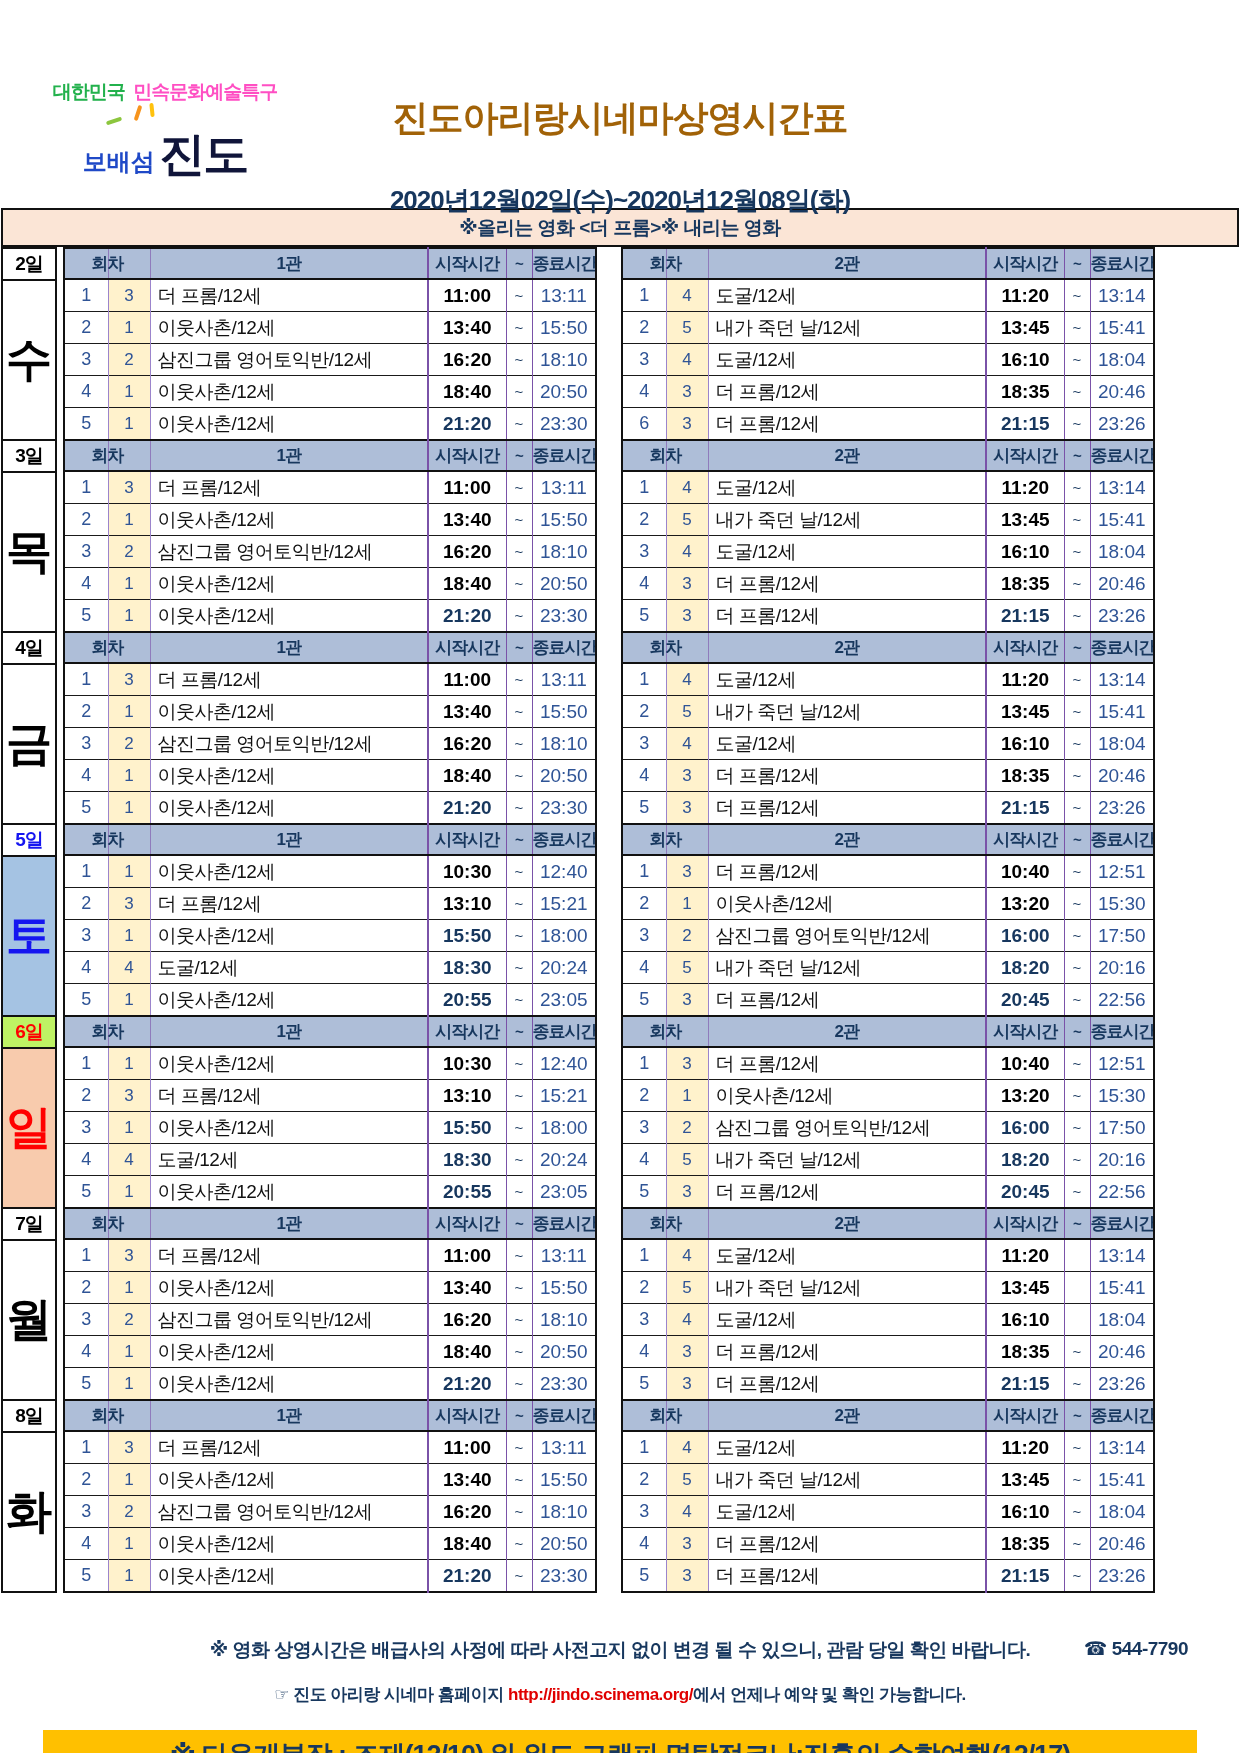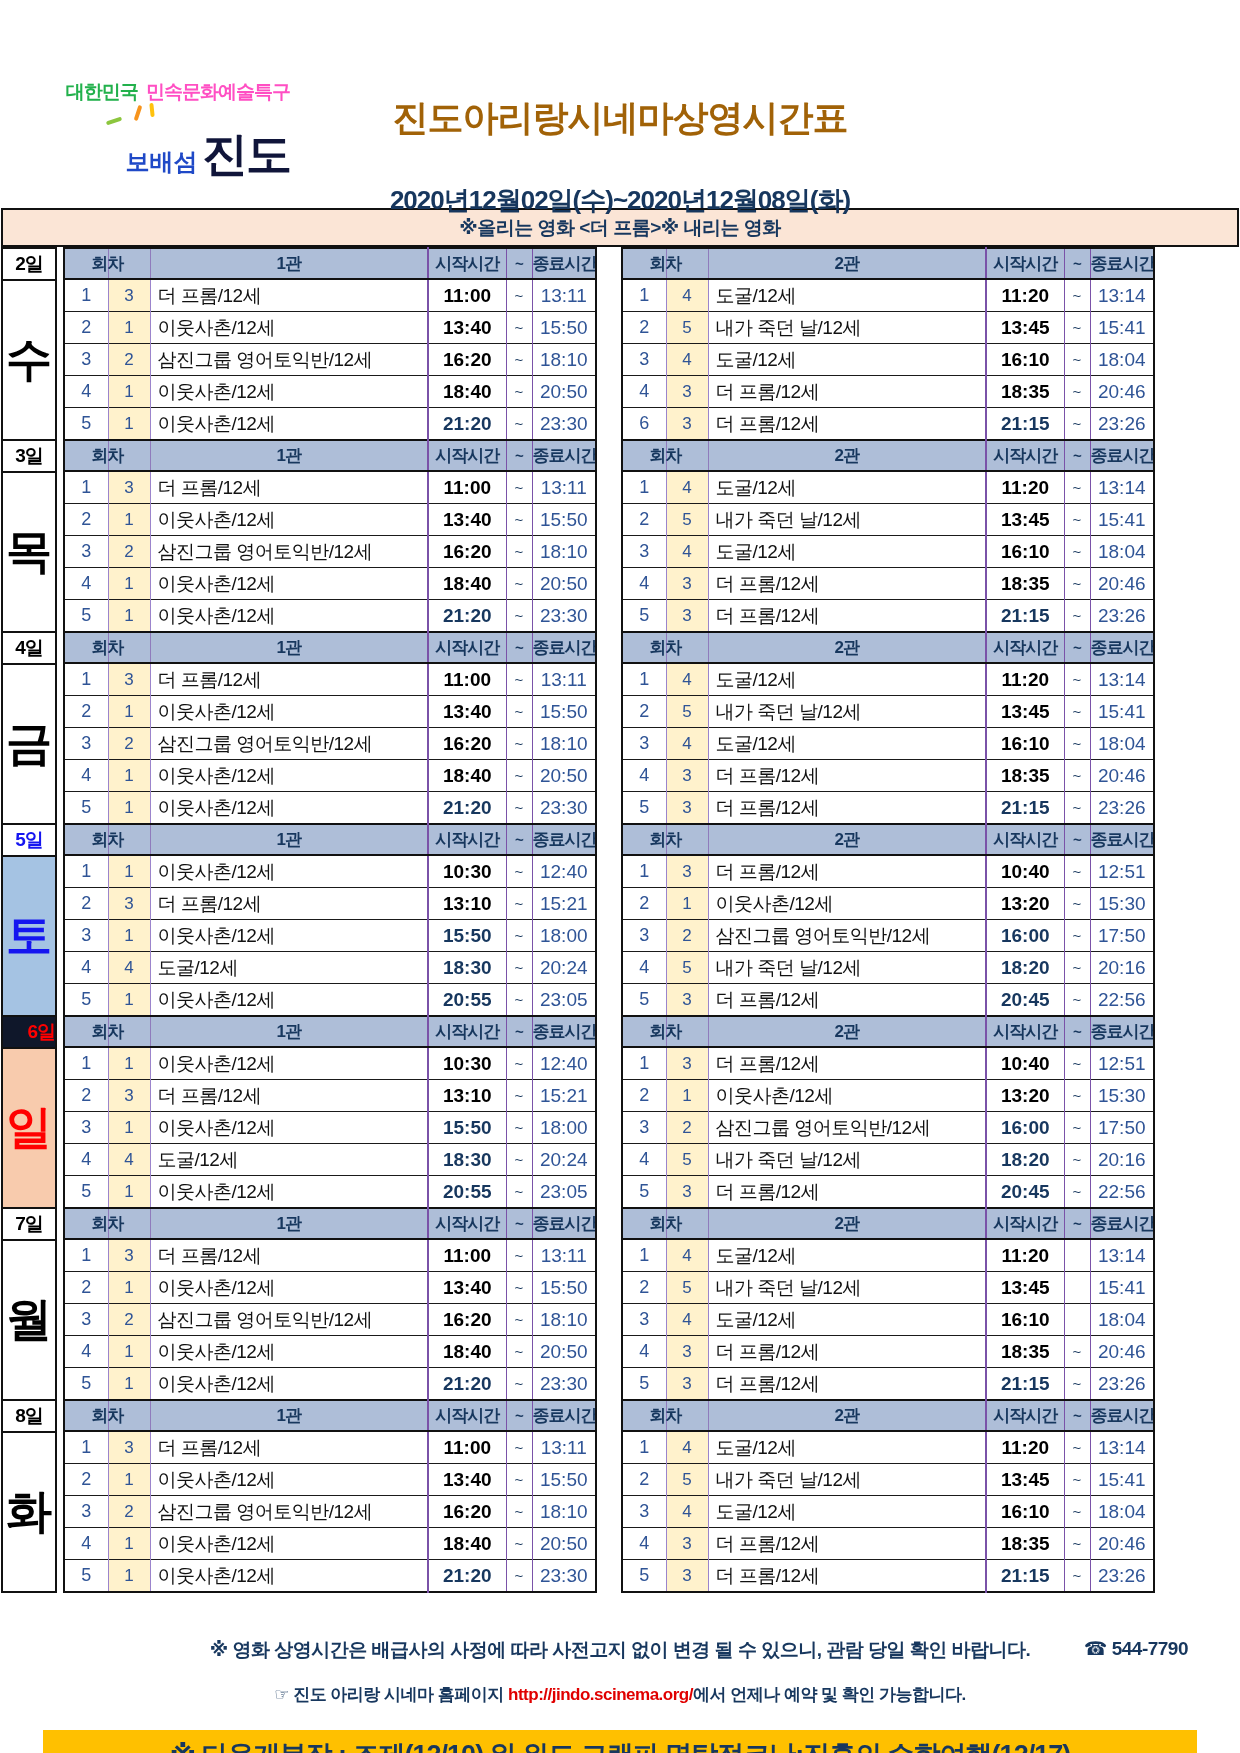--- a/index.html
+++ b/index.html
@@ -2,21 +2,21 @@
 <html lang="ko"><head>
 <meta charset="utf-8">
 <style>
   html,body{margin:0;padding:0;}
   body{
     width:1240px;height:1753px;background:#ffffff;position:relative;overflow:hidden;
     font-family:"Liberation Sans","DejaVu Sans",sans-serif;
   }
   
   .header{position:relative;height:208px;}
-  .logo-left{position:absolute;left:40px;top:82px;width:250px;text-align:right;line-height:1.1;}
+  .logo-left{position:absolute;left:40px;top:82px;width:250px;text-align:center;line-height:1.1;}
   .ll-line1{font-weight:bold;font-size:19px;letter-spacing:-1px;white-space:nowrap;}
   .ll-part1{color:#22b14c;}
   .ll-part2{color:#ff4fc3;margin-left:4px;}
   .ll-strokes{position:relative;height:26px;}
   .stroke{position:absolute;border-radius:2px;}
   .s1{width:4px;height:16px;background:#f7941d;left:96px;top:2px;transform:rotate(18deg);}
   .s2{width:4px;height:14px;background:#ffc20e;left:110px;top:0;transform:rotate(-6deg);}
   .s3{width:16px;height:4px;background:#8cc63e;left:66px;top:16px;transform:rotate(-18deg);}
   .ll-line2{white-space:nowrap;}
   .ll-sub{color:#1f49c7;font-weight:bold;font-size:24px;font-family:Liberation Mono, monospace;}
@@ -58,21 +58,21 @@
   td.c-no{color:#2f5496;font-size:18px;border-right:1px solid #9b84cc;}
   td.c-cnt{background:#fff2cc;color:#2f5496;font-size:17px;border-right:1px solid #9b84cc;}
   td.c-title{text-align:left;padding-left:7px;color:#111;letter-spacing:-0.5px;border-right:2px solid #7a52a8;}
   td.c-start{font-weight:bold;color:#000;border-right:1px solid #7a52a8;}
   td.c-start.em{color:#17375e;}
   td.c-tilde{color:#17375e;font-size:15px;border-right:1px solid #7a52a8;}
   td.c-end{color:#2f5496;}
   
   .day-block.saturday .day-date{color:#1515f0;}
   .day-block.saturday .day-name{background:#a5c3e3;color:#1515f0;}
-  .day-block.sunday .day-date{background:#0f172a;color:#ff0000;text-align:right;}
+  .day-block.sunday .day-date{background:#bef264;color:#ff0000;}
   .day-block.sunday .day-name{background:#f8cbad;color:#ff0000;}
   
   .note1{position:relative;margin-top:44px;text-align:center;color:#17375e;font-weight:bold;font-size:19px;letter-spacing:-0.5px;}
   .phone{position:absolute;right:52px;top:0;}
   .note2{margin-top:20px;text-align:center;font-weight:bold;font-size:17px;color:#17375e;letter-spacing:-0.5px;}
   .url{color:#e00000;}
   .next-banner{
     width:1154px;margin:24px auto 0;background:#ffc000;height:50px;line-height:50px;
     text-align:center;color:#17375e;font-weight:bold;font-size:27px;letter-spacing:-1px;
   }

